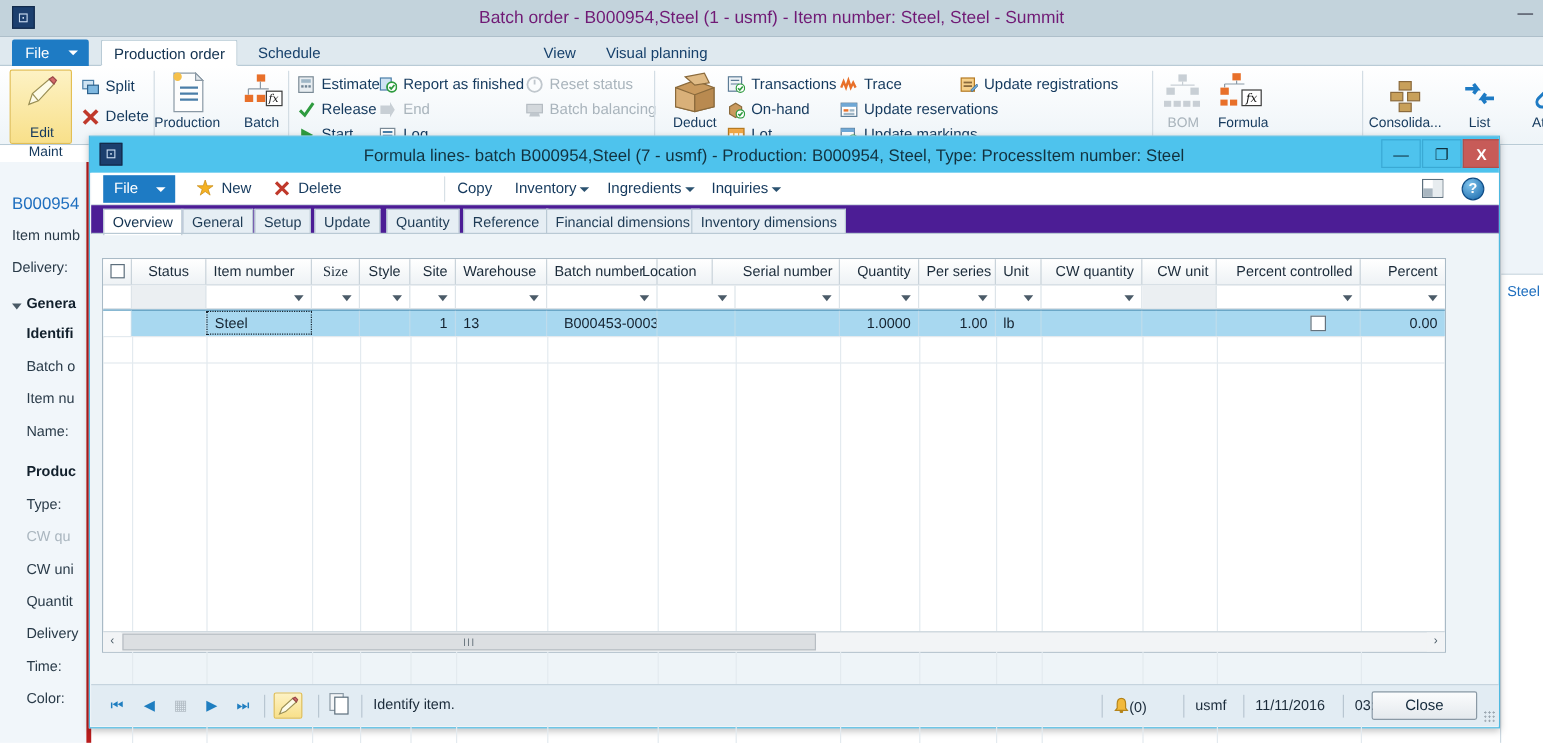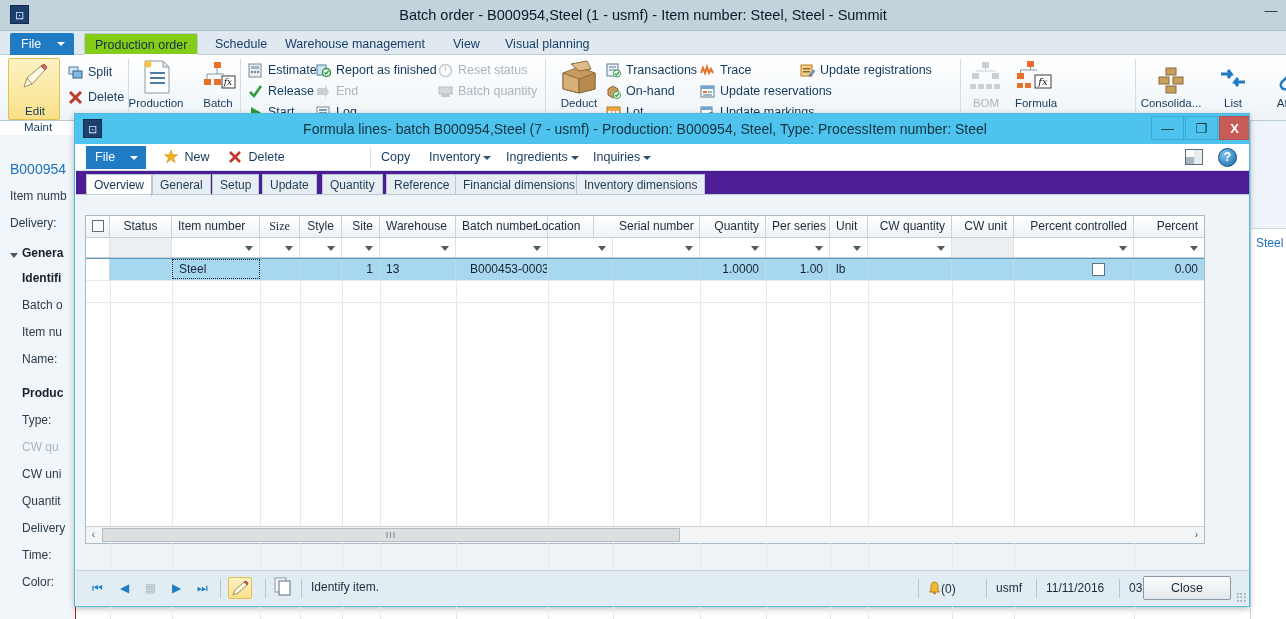--- a/index.html
+++ b/index.html
@@ -25,21 +25,21 @@
   }
   #app-titlebar .win-icon {
     position: absolute; left: 10px; top: 5px; width: 19px; height: 19px;
     background: #1c3f6e; border: 1px solid #132b4b;
     color: #cfe0f5; font-size: 11px; line-height: 19px; text-align: center;
     font-family: "Liberation Serif", serif;
   }
   #app-title-text {
     position: absolute; left: 0; top: 0; width: 1286px; height: 31px;
     line-height: 31px; text-align: center;
-    font-size: 14.5px; color: #0f172a;
+    font-size: 14.5px; color: #701a75;
   }
   #app-min-btn {
     position: absolute; right: 4px; top: 4px; width: 22px; height: 18px;
     color: #223; font-size: 13px; line-height: 14px; text-align: center;
   }
 
   
   #ribbon-tabs {
     position: absolute; left: 0; top: 31px; width: 1286px; height: 24px;
     background: #dfe9ef;
@@ -55,21 +55,21 @@
     position: absolute; right: 9px; top: 9px;
     border-left: 4px solid transparent; border-right: 4px solid transparent;
     border-top: 4px solid #ffffff;
   }
   .ribbon-tab {
     position: absolute; top: 2px; height: 22px;
     line-height: 22px; font-size: 12.5px; color: #16406b;
     padding: 0 10px; white-space: nowrap;
   }
   .ribbon-tab.active {
-    background: #84cc16;
+    background: #ffffff;
     border: 1px solid #b9cbd6; border-bottom: 1px solid #ffffff;
     border-radius: 2px 2px 0 0;
     color: #11314f;
   }
 
   
   #ribbon-body {
     position: absolute; left: 0; top: 55px; width: 1286px; height: 66px;
     background: linear-gradient(#ffffff, #eef4f8);
     border-bottom: 1px solid #b9cbd6;
@@ -103,21 +103,21 @@
   
   #app-content {
     position: absolute; left: 0; top: 121px; width: 1286px; height: 498px;
     background: #ffffff;
   }
   #maint-cap {
     position: absolute; left: 24px; top: 0px; font-size: 11.5px; color:#14395d;
   }
   #left-pane {
     position: absolute; left: 0; top: 14px; width: 76px; height: 484px;
-    background: #f1f6fa; border-right: 1px solid #b91c1c;
+    background: #f1f6fa; border-right: 4px solid #b91c1c;
   }
   #left-pane .hdr-id {
     position: absolute; left: 10px; top: 26px; font-size: 14px; color: #1f6fbf;
   }
   .lp-line {
     position: absolute; left: 10px; font-size: 12px; color: #2a3b49; white-space: nowrap;
   }
   .lp-line.bold { font-weight: bold; color:#12202c; }
   .lp-line.dim { color: #aab6bf; }
   #left-pane .grp-arrow {
@@ -322,21 +322,20 @@
     <div id="app-min-btn">—</div>
   </div>
 
   <div id="ribbon-tabs">
     <div id="file-menu-btn">
       <span>File</span>
       <span class="caret"></span>
     </div>
     <div class="ribbon-tab active" style="left:84px;"><span>Production order</span></div>
     <div class="ribbon-tab" style="left:205px;"><span>Schedule</span></div>
-    <div class="ribbon-tab" style="left:275px;"><span>Warehouse management</span></div>
     <div class="ribbon-tab" style="left:443px;"><span>View</span></div>
     <div class="ribbon-tab" style="left:495px;"><span>Visual planning</span></div>
   </div>
 
   <div id="ribbon-body">
 
     <div id="edit-btn" style="top:3px;">
       <svg width="30" height="30" viewBox="0 0 30 30" style="margin-top:3px">
         <polygon points="5,25 8,16 22,4 26,8 13,22" fill="#fdfbe8" stroke="#9a8f55" stroke-width="1"></polygon>
         <polygon points="22,4 26,8 28,5 25,2" fill="#d46a6a" stroke="#9a4a4a" stroke-width="1"></polygon>
@@ -465,21 +464,21 @@
       </span>
       <span>Reset status</span>
     </div>
     <div class="rib-small disabled" style="left:438px; top:26px;">
       <span class="rib-ico">
         <svg width="15" height="15" viewBox="0 0 15 15">
             <rect x="1" y="3" width="13" height="7" fill="#d3d8dc" stroke="#b5bcc2"></rect>
             <polygon points="4,10 11,10 12,13 3,13" fill="#c0c7cd"></polygon>
           </svg>
       </span>
-      <span>Batch quantity</span>
+      <span>Batch balancing</span>
     </div>
 
     <div class="rib-sep" style="left:545px;"></div>
 
     <div class="rib-big" style="left:548px; top:4px;">
       <span class="glyph">
         <svg width="44" height="36" viewBox="0 0 44 36">
             <polygon points="6,14 22,8 38,14 38,30 22,34 6,30" fill="#c99a5e" stroke="#8a6a3c"></polygon>
             <polygon points="6,14 22,20 22,34 6,30" fill="#d9b079" stroke="#8a6a3c"></polygon>
             <polygon points="22,20 38,14 38,30 22,34" fill="#b98a50" stroke="#8a6a3c"></polygon>

